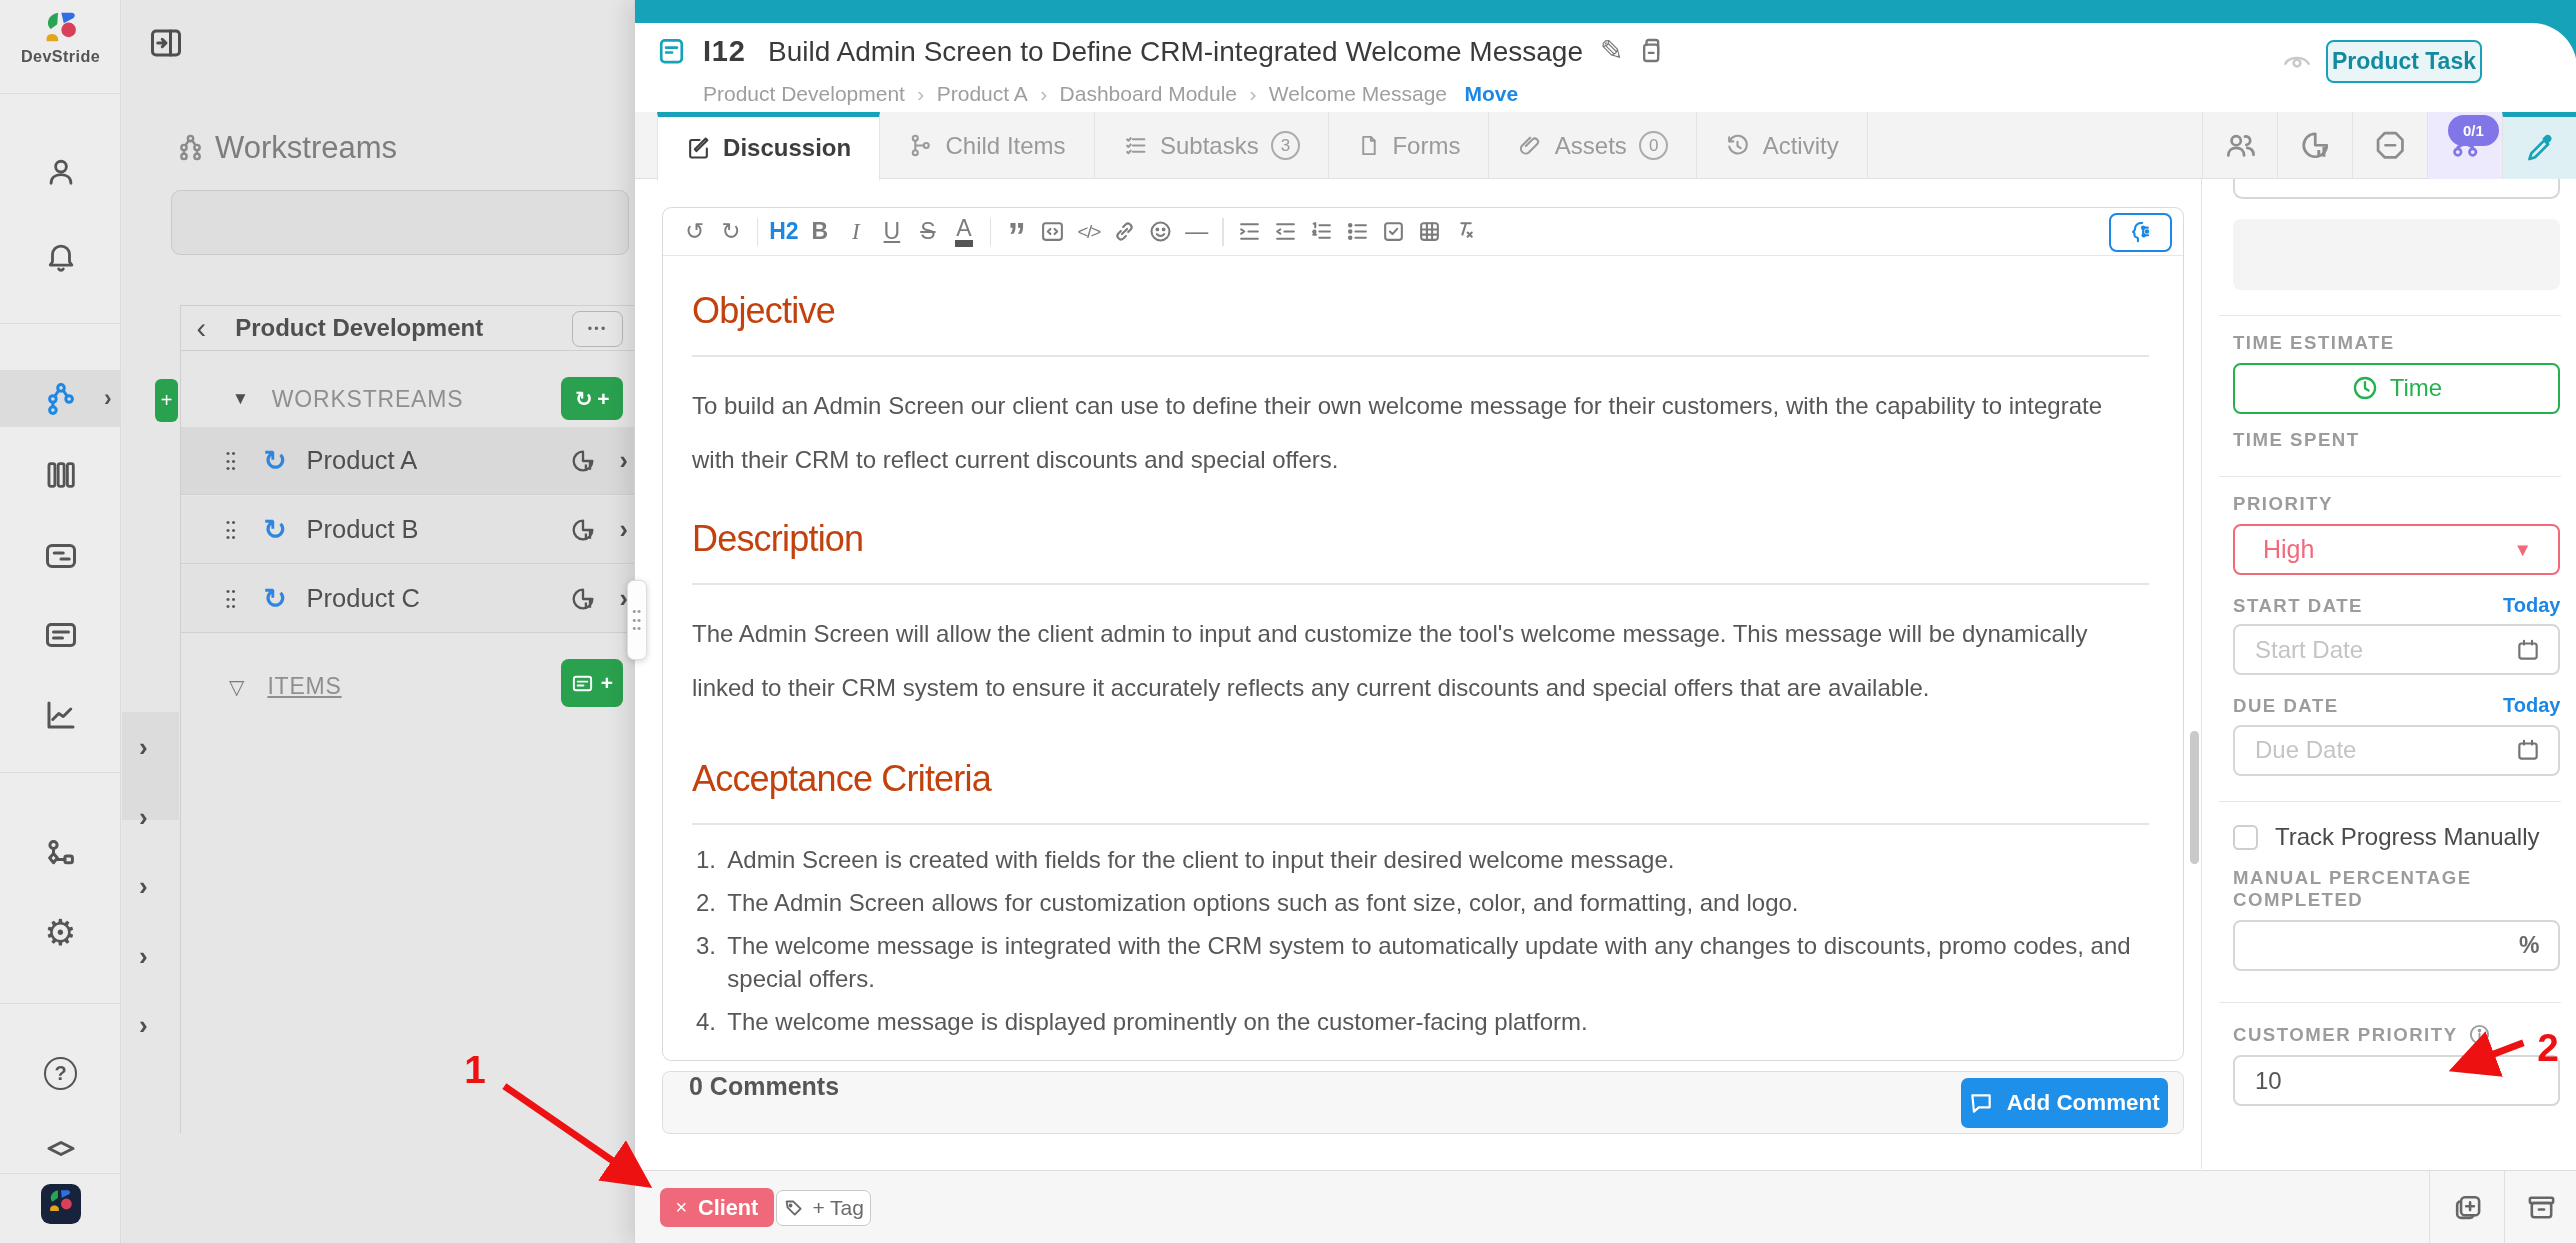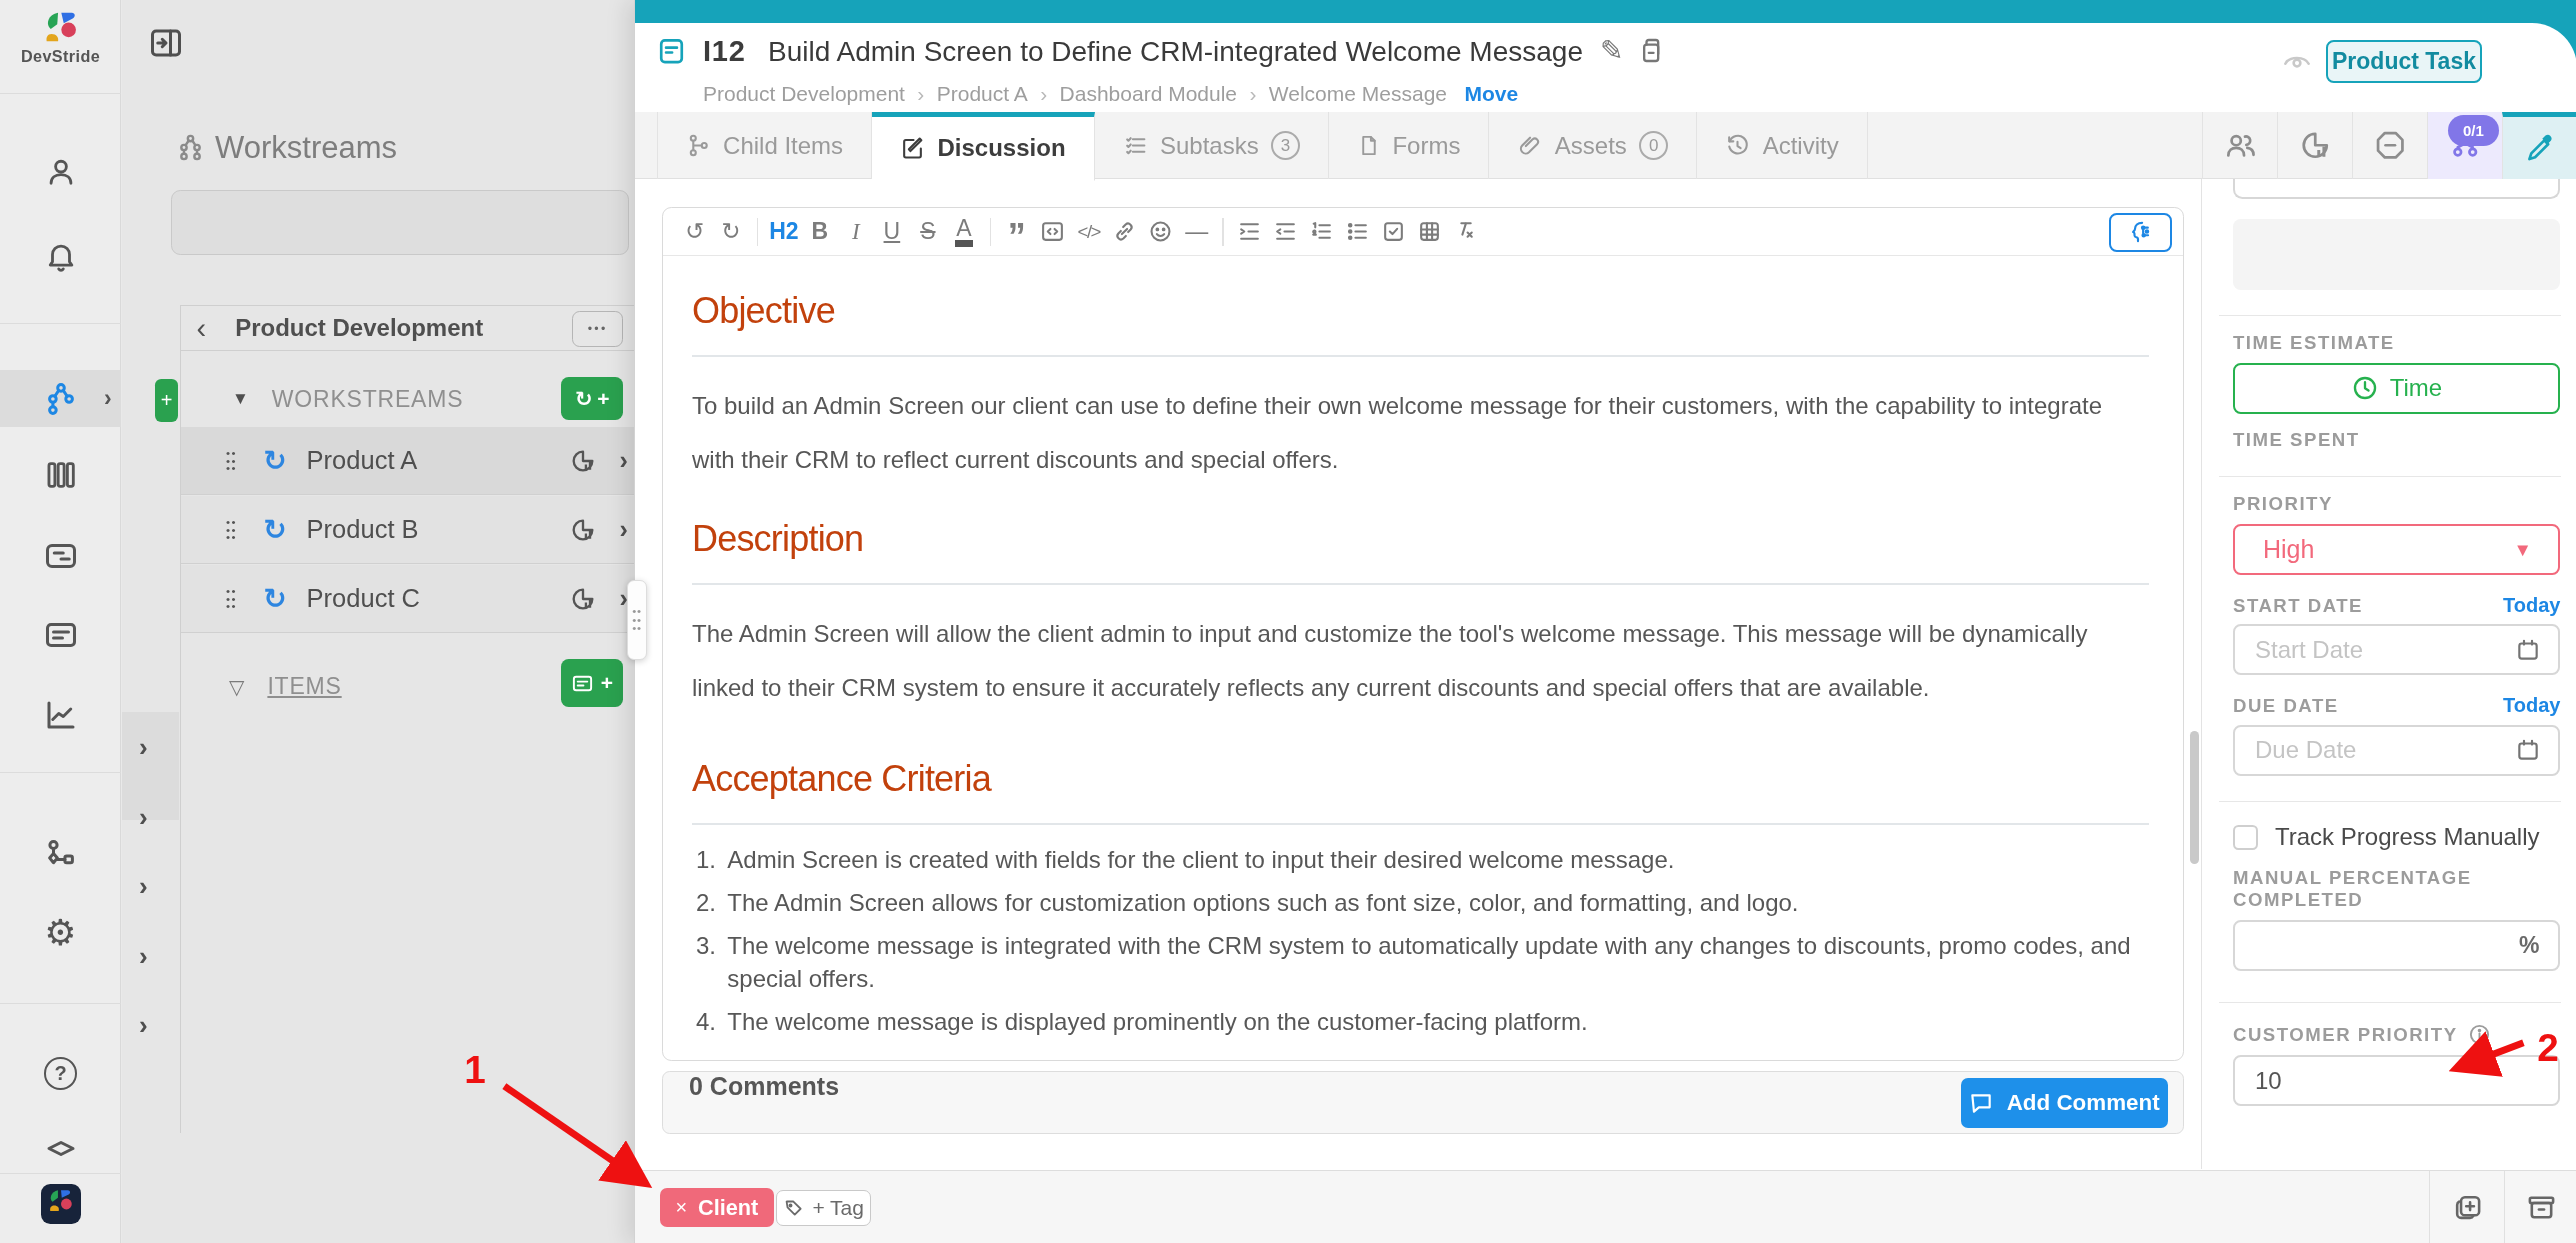--- a/index.html
+++ b/index.html
@@ -378,35 +378,35 @@
         <svg class="ic" width="34" height="31" viewBox="0 0 24 24">
             <path d="M3 14.5C6 8.5 18 8.5 21 14.5"></path>
             <circle cx="12" cy="14" r="2.6"></circle>
           </svg>
       </span>
       <span class="type-badge">Product Task</span>
     </div>
 
     <div class="tabbar">
       <div class="tabs">
+        <div class="tab active">
+          <svg class="ic" width="25" height="25" viewBox="0 0 24 24">
+              <path d="M20 12v7a1.6 1.6 0 0 1-1.6 1.6H5.6A1.6 1.6 0 0 1 4 19V5.4A1.6 1.6 0 0 1 5.6 3.8H13"></path>
+              <path d="M10 14.5l9.5-9.5 1-1-1.6-1.6-10.4 10.4z"></path>
+            </svg>
+          <span>Discussion</span>
+        </div>
         <div class="tab">
           <svg class="ic" width="25" height="25" viewBox="0 0 24 24">
               <circle cx="7" cy="5" r="2.4"></circle>
               <circle cx="7" cy="19" r="2.4"></circle>
               <circle cx="17.5" cy="12" r="2.4"></circle>
               <path d="M7 7.4v9.2M7 12h8"></path>
             </svg>
           <span>Child Items</span>
-        </div>
-        <div class="tab active">
-          <svg class="ic" width="25" height="25" viewBox="0 0 24 24">
-              <path d="M20 12v7a1.6 1.6 0 0 1-1.6 1.6H5.6A1.6 1.6 0 0 1 4 19V5.4A1.6 1.6 0 0 1 5.6 3.8H13"></path>
-              <path d="M10 14.5l9.5-9.5 1-1-1.6-1.6-10.4 10.4z"></path>
-            </svg>
-          <span>Discussion</span>
         </div>
         <div class="tab">
           <svg class="ic" width="25" height="25" viewBox="0 0 24 24">
               <path d="M9.5 6h11M9.5 12h11M9.5 18h11"></path>
               <path d="M4 6.2l1.2 1.2L7.4 5M4 12.2l1.2 1.2L7.4 11M4 18.2l1.2 1.2L7.4 17"></path>
             </svg>
           <span>Subtasks</span>
           <span class="cnt">3</span>
         </div>
         <div class="tab">

